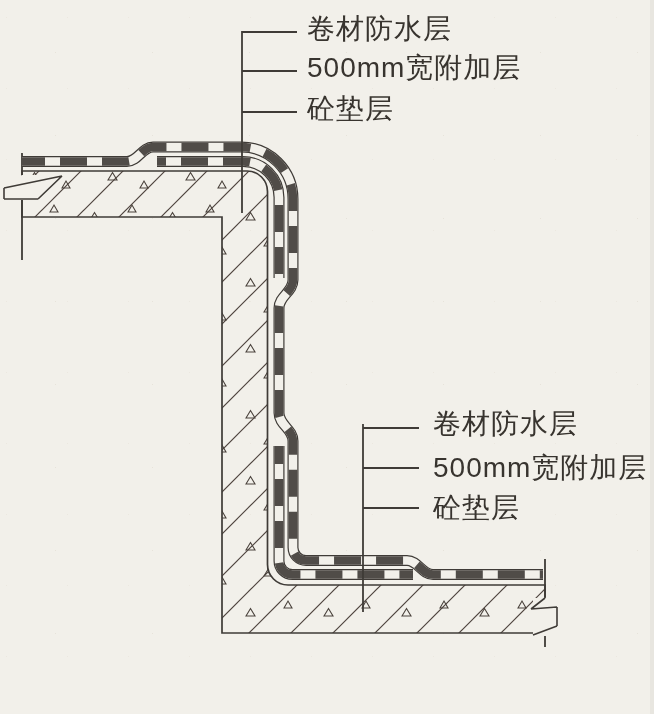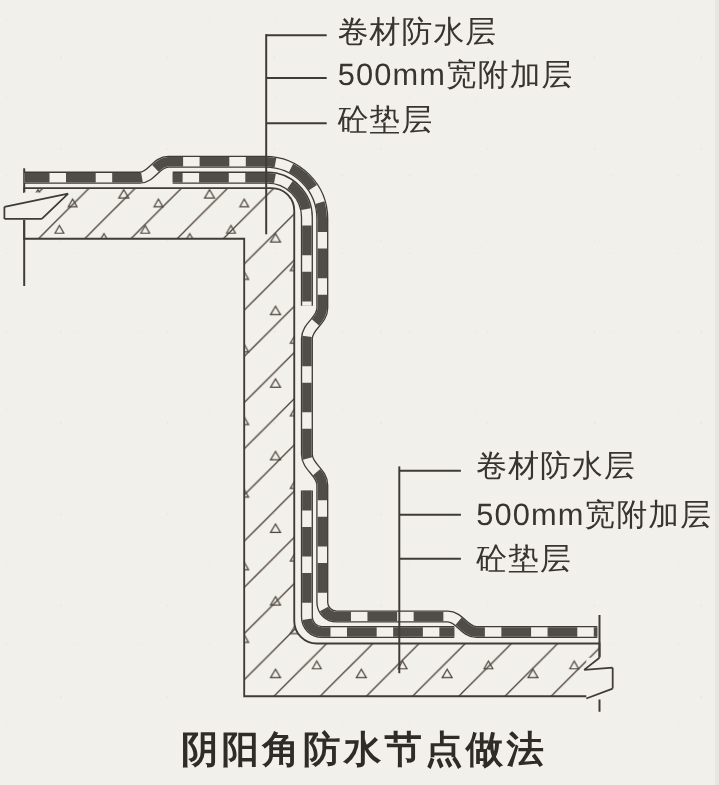--- a/index.html
+++ b/index.html
@@ -118,15 +118,14 @@
   </svg>
 
   <div class="callout" style="left:307px;top:14px;">卷材防水层</div>
   <div class="callout" style="left:307px;top:53px;">500mm宽附加层</div>
   <div class="callout" style="left:307px;top:94px;">砼垫层</div>
 
   <div class="callout" style="left:433px;top:409px;">卷材防水层</div>
   <div class="callout" style="left:433px;top:453px;">500mm宽附加层</div>
   <div class="callout" style="left:433px;top:493px;">砼垫层</div>
 
-  <div class="title">阴阳角防水节点做法</div>
 
 </div>
 
 </body></html>

